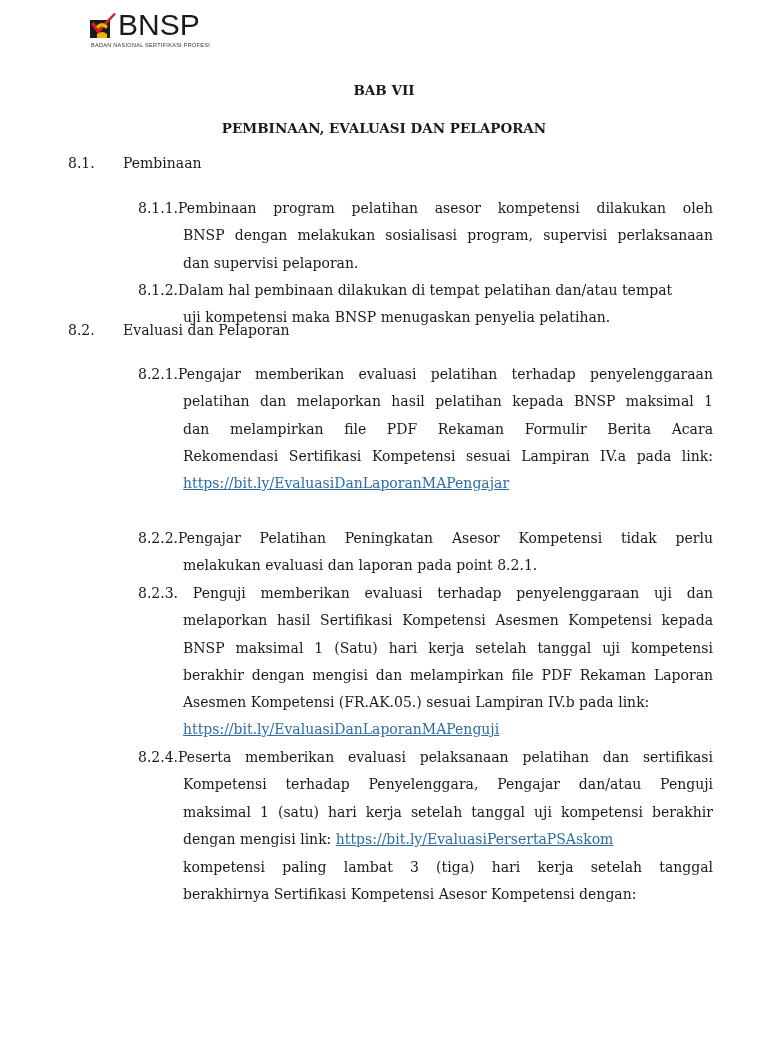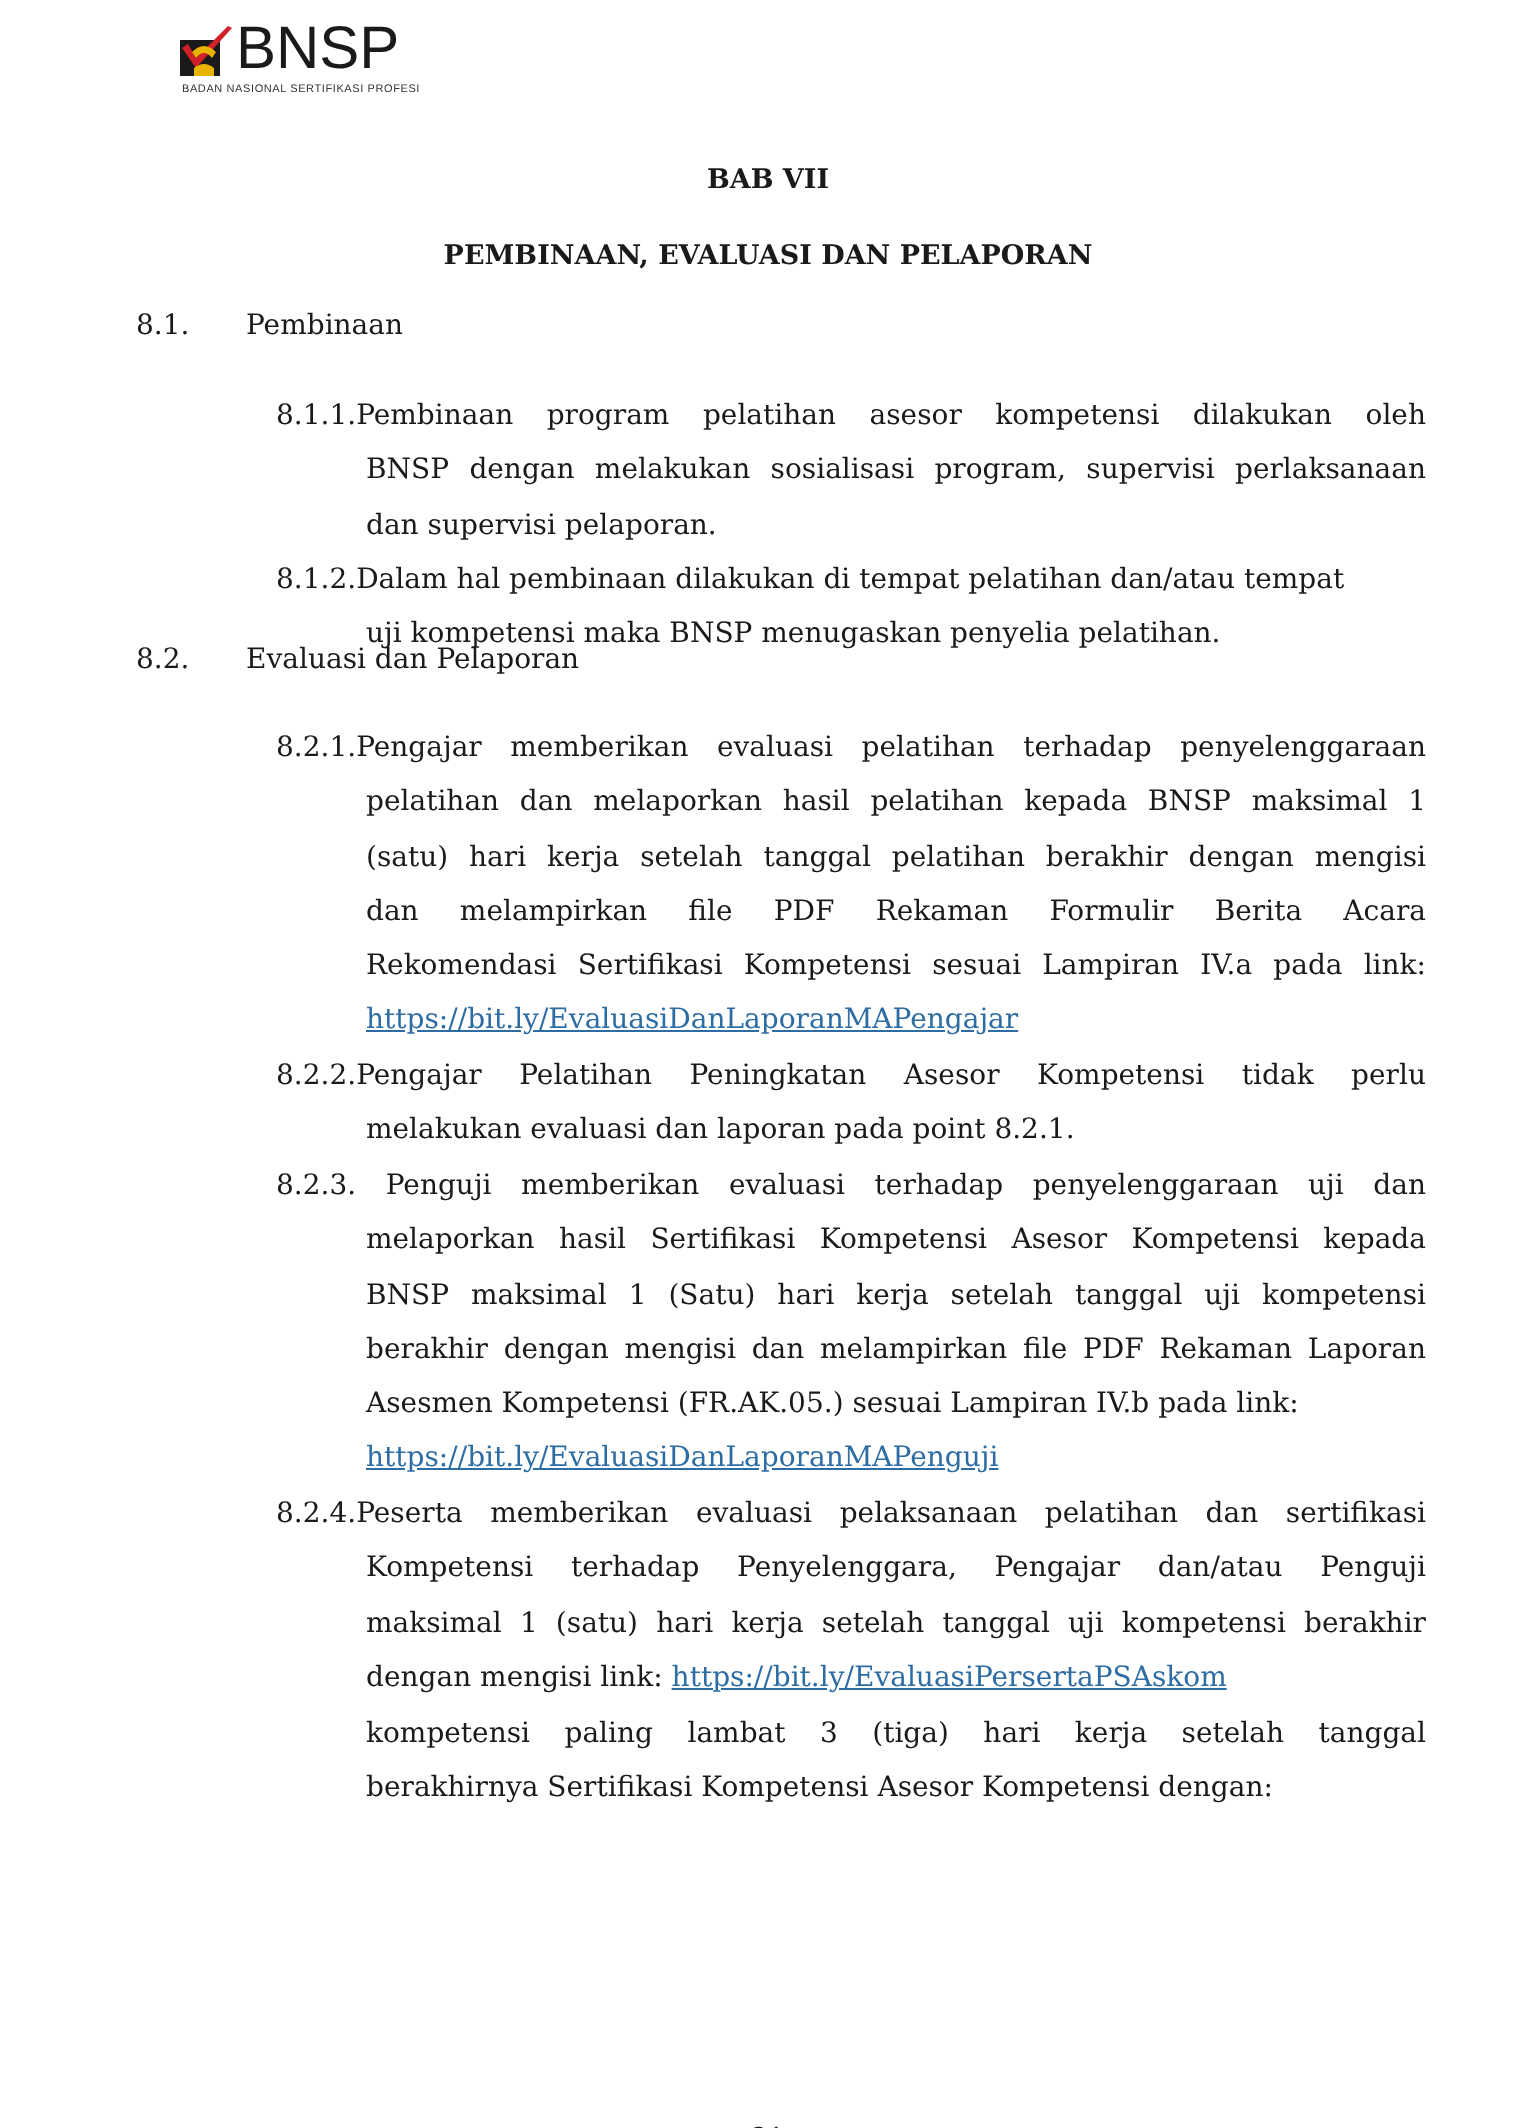--- a/index.html
+++ b/index.html
@@ -56,34 +56,33 @@
   <span class="line cont">uji kompetensi maka BNSP menugaskan penyelia pelatihan.</span>
 </div>
 
 <div class="sec" style="top:322px">
   <span class="num">8.2.</span><span>Evaluasi dan Pelaporan</span>
 </div>
 
 <div class="item" style="top:344px">
   <span class="line justify"><span>8.2.1.</span><span>Pengajar memberikan evaluasi pelatihan terhadap penyelenggaraan</span></span>
   <span class="line cont justify">pelatihan dan melaporkan hasil pelatihan kepada BNSP maksimal 1</span>
-  <span class="line cont justify">(satu) hari kerja setelah tanggal pelatihan berakhir dengan mengisi</span>
   <span class="line cont justify">dan melampirkan file PDF Rekaman Formulir Berita Acara</span>
   <span class="line cont justify">Rekomendasi Sertifikasi Kompetensi sesuai Lampiran IV.a pada link:</span>
   <span class="line cont"><span class="link">https://bit.ly/EvaluasiDanLaporanMAPengajar</span></span>
 </div>
 
 <div class="item" style="top:508px">
   <span class="line justify"><span>8.2.2.</span><span>Pengajar Pelatihan Peningkatan Asesor Kompetensi tidak perlu</span></span>
   <span class="line cont">melakukan evaluasi dan laporan pada point 8.2.1.</span>
 </div>
 
 <div class="item" style="top:563px">
   <span class="line justify"><span>8.2.3.</span><span> Penguji memberikan evaluasi terhadap penyelenggaraan uji dan</span></span>
-  <span class="line cont justify">melaporkan hasil Sertifikasi Kompetensi Asesor Kompetensi kepada</span>
+  <span class="line cont justify">melaporkan hasil Sertifikasi Kompetensi Asesmen Kompetensi kepada</span>
   <span class="line cont justify">BNSP maksimal 1 (Satu) hari kerja setelah tanggal uji kompetensi</span>
   <span class="line cont justify">berakhir dengan mengisi dan melampirkan file PDF Rekaman Laporan</span>
   <span class="line cont">Asesmen Kompetensi (FR.AK.05.) sesuai Lampiran IV.b pada link:</span>
   <span class="line cont"><span class="link">https://bit.ly/EvaluasiDanLaporanMAPenguji</span></span>
 </div>
 
 <div class="item" style="top:727px">
   <span class="line justify"><span>8.2.4.</span><span>Peserta memberikan evaluasi pelaksanaan pelatihan dan sertifikasi</span></span>
   <span class="line cont justify">Kompetensi terhadap Penyelenggara, Pengajar dan/atau Penguji</span>
   <span class="line cont justify">maksimal 1 (satu) hari kerja setelah tanggal uji kompetensi berakhir</span>

